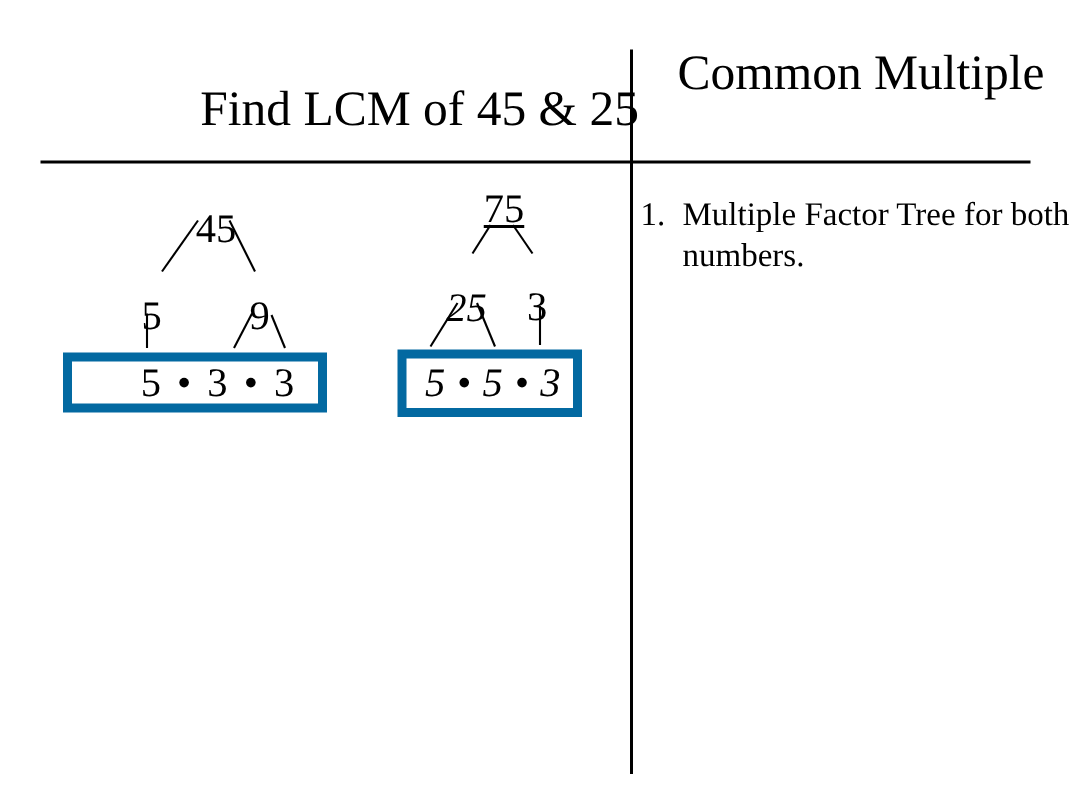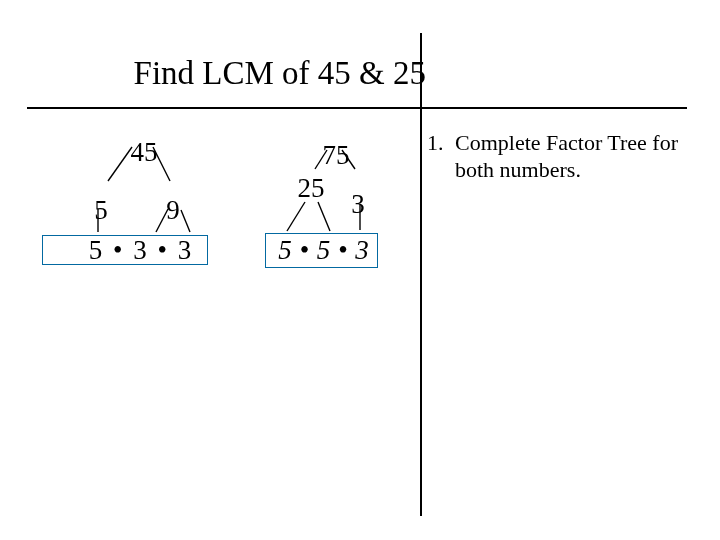--- a/index.html
+++ b/index.html
@@ -76,21 +76,21 @@
   .node {
     font-size: 27px;
     line-height: 1;
     transform: translateX(-50%);
     white-space: nowrap;
     margin-top: 20px;
   }
 
   
   .product-box {
-    border: 1px solid #0369a1;
+    border: 6px solid #0369a1;
     font-size: 27px;
     text-align: center;
     white-space: nowrap;
   }
   .box-1 {
     left: 42px;
     top: 235px;
     width: 134px;
     height: 28px;
     line-height: 28px;
@@ -115,29 +115,30 @@
     height: 540px;
     pointer-events: none;
   }
 </style>
 </head>
 <body>
 
 <div class="abs left-title">Find LCM of 45 &amp; 25</div>
 
 <div class="abs right-title">
+  <div>Common Multiple</div>
 </div>
 
 <div class="abs h-rule"></div>
 
 <div class="abs v-rule"></div>
 
 <div class="abs step">
   <span class="step-number">1.</span>
-  <span class="step-text">Complete Factor Tree for both numbers.</span>
+  <span class="step-text">Multiple Factor Tree for both numbers.</span>
 </div>
 
 <svg class="abs tree-lines" viewBox="0 0 720 540" xmlns="http://www.w3.org/2000/svg">
 
   <line x1="132" y1="147" x2="108" y2="181" stroke="#000" stroke-width="1.4"></line>
   <line x1="153" y1="147" x2="170" y2="181" stroke="#000" stroke-width="1.4"></line>
   <line x1="98" y1="209" x2="98" y2="232" stroke="#000" stroke-width="1.4"></line>
   <line x1="168" y1="209" x2="156" y2="232" stroke="#000" stroke-width="1.4"></line>
   <line x1="181" y1="210" x2="190" y2="232" stroke="#000" stroke-width="1.4"></line>
 
@@ -145,18 +146,18 @@
   <line x1="342" y1="150" x2="355" y2="169" stroke="#000" stroke-width="1.4"></line>
   <line x1="305" y1="202" x2="287" y2="231" stroke="#000" stroke-width="1.4"></line>
   <line x1="318" y1="202" x2="330" y2="231" stroke="#000" stroke-width="1.4"></line>
   <line x1="360" y1="204" x2="360" y2="230" stroke="#000" stroke-width="1.4"></line>
 </svg>
 
 <div class="abs node" style="left:144px; top:119px;">45</div>
 <div class="abs node" style="left:101px; top:177px;">5</div>
 <div class="abs node" style="left:173px; top:177px;">9</div>
 
-<div class="abs node" style="left:336px; top:122px;">75</div>
-<div class="abs node" style="left:311px; top:155px;">25</div>
+<div class="abs node" style="left:336px; top:106px;text-decoration:underline;">75</div>
+<div class="abs node" style="left:311px; top:172px;font-style:italic;">25</div>
 <div class="abs node" style="left:358px; top:171px;">3</div>
 
 <div class="abs product-box box-1">5 • 3 • 3</div>
 <div class="abs product-box box-2">5 • 5 • 3</div>
 
 </body></html>

